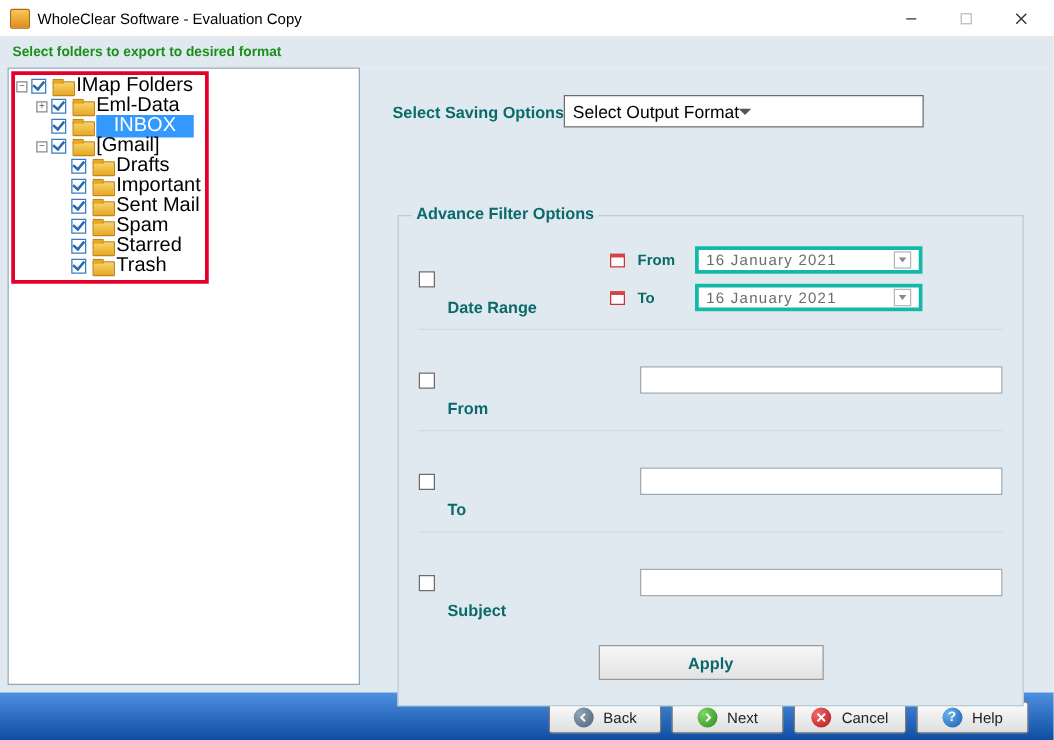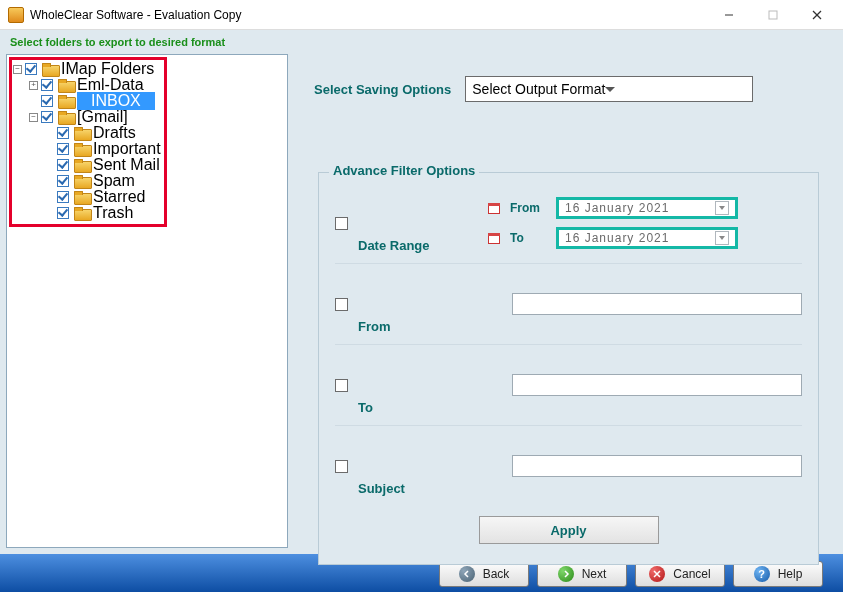--- a/index.html
+++ b/index.html
@@ -125,21 +125,20 @@
   .node-label { font-size:16px; color:#000; }
   .node-label.selected { background:#3399ff; color:#fff; padding:0 14px; }
 
   .right-panel {
     flex:1;
     position:relative;
   }
   .saving-row {
     display:flex;
     align-items:center;
-    gap:14px;
     margin: 22px 8px 0 20px;
   }
   .lbl-strong { color:#0a6a6a; font-weight:bold; font-size:13px; }
   .combo {
     flex:1;
     max-width:288px;
     height:26px;
     background:#fff;
     border:1px solid #6b6b6b;
     display:flex;

